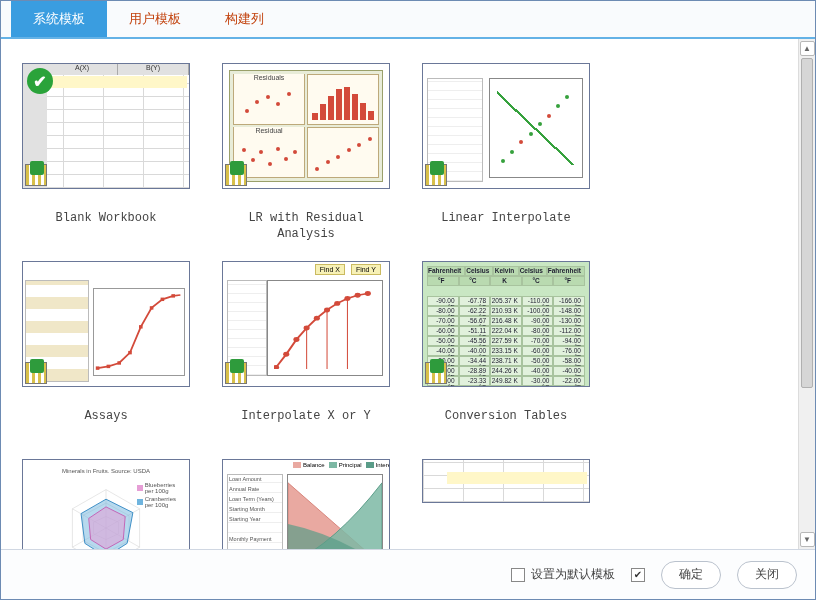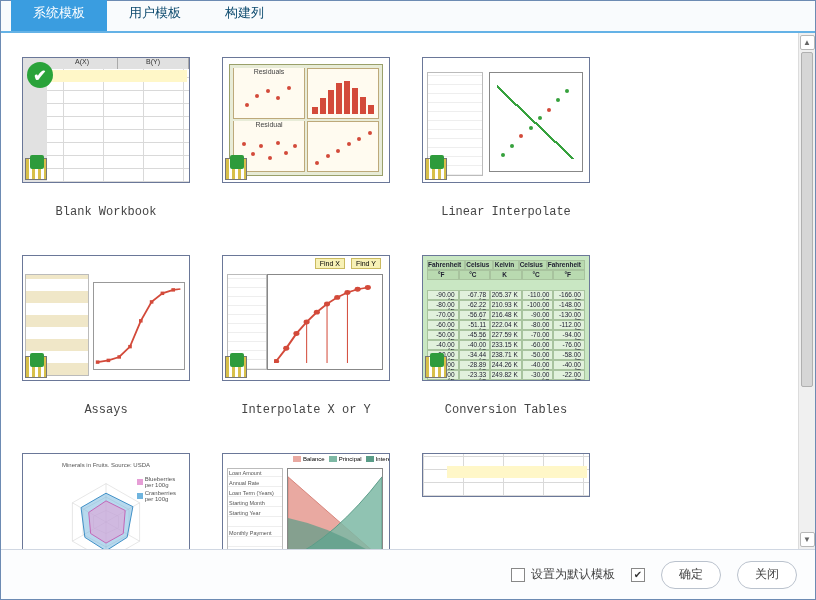--- a/index.html
+++ b/index.html
@@ -52,30 +52,30 @@
     display:flex; align-items:center; justify-content:center;
     color:#3a577e;
     font-size:11px;
   }
   .win-btn.close {
     background: linear-gradient(#e97f72,#d9493a);
     border-color:#a63a2e;
     color:#fff;
   }
   .tabbar {
-    height: 32px;
+    height: 38px;
     background: #f9fbfd;
     border-bottom: 2px solid #64b2e6;
     display:flex;
     align-items:flex-end;
     padding-left:10px;
   }
   .tab {
     padding: 9px 22px;
-    color:#0c4a6e;
+    color:#c2410c;
     font-size:13px;
     cursor:pointer;
   }
   .tab.active {
     background:#3a9de0;
     color:#fff;
     font-weight:500;
   }
   .content-area {
     flex:1;
@@ -318,20 +318,21 @@
               <div class="scatter-dot" style="left:10%;top:80%"></div>
               <div class="scatter-dot" style="left:25%;top:65%"></div>
               <div class="scatter-dot" style="left:40%;top:55%"></div>
               <div class="scatter-dot" style="left:55%;top:40%"></div>
               <div class="scatter-dot" style="left:70%;top:30%"></div>
               <div class="scatter-dot" style="left:85%;top:18%"></div>
             </div>
           </div>
           <div class="mini-badge"></div>
         </div>
+        <div class="caption">LR with Residual Analysis</div>
       </div>
 
       <div class="card">
         <div class="thumb">
           <div class="lincal-bg">
             <div class="lincal-table"></div>
             <div class="lincal-plot">
               <div class="lincal-line"></div>
               <div class="scatter-dot" style="left:12%;top:82%;background:#36a13d"></div>
               <div class="scatter-dot" style="left:22%;top:72%;background:#36a13d"></div>

